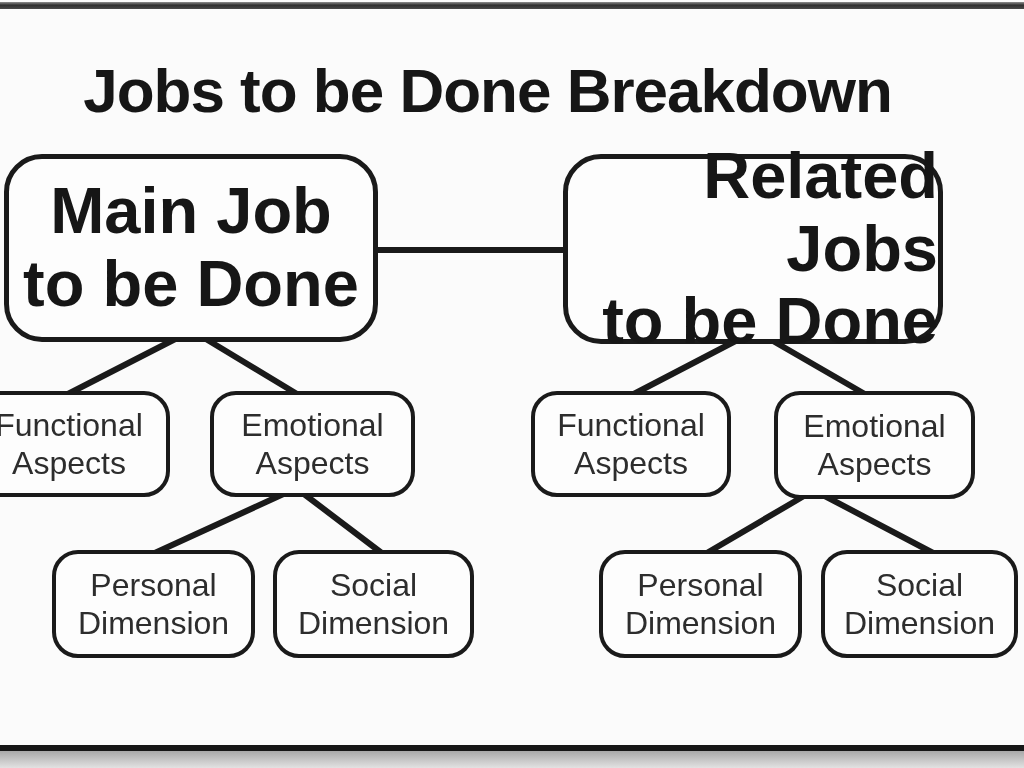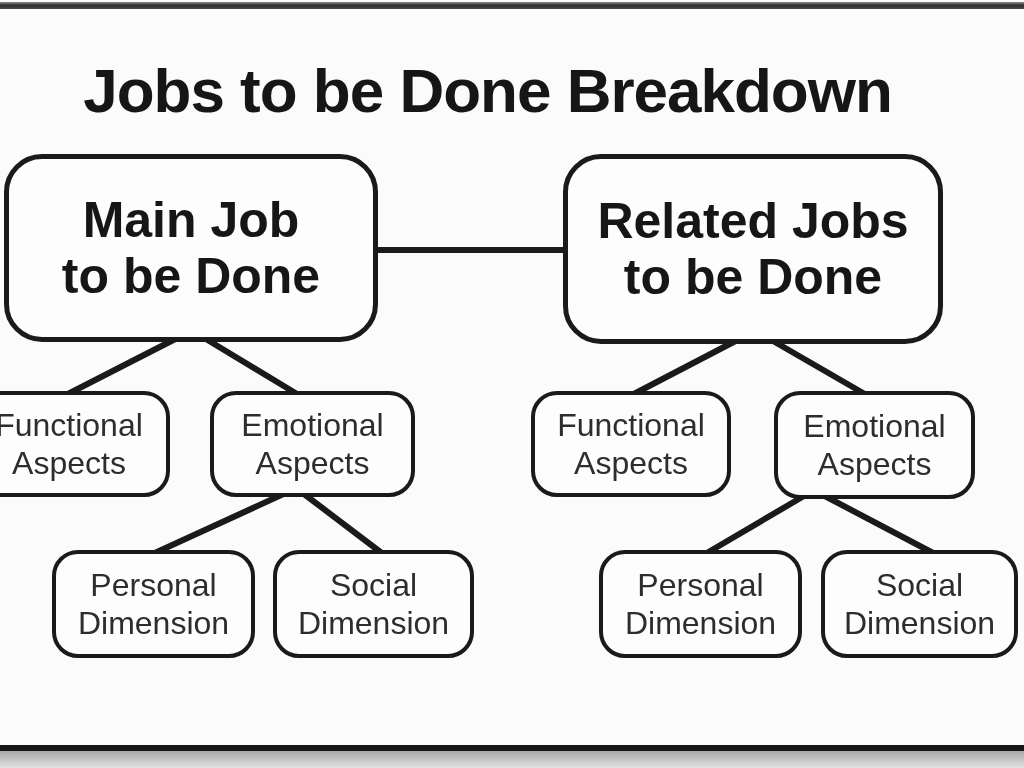--- a/index.html
+++ b/index.html
@@ -70,34 +70,34 @@
     display: flex;
     align-items: center;
     justify-content: center;
     text-align: center;
     z-index: 2;
   }
   .node .lbl { white-space: pre-line; }
   .node.root {
     border-radius: 38px;
     border-width: 5px;
-    font-size: 50px;
+    font-size: 65px;
     font-weight: bold;
     line-height: 1.12;
     color: var(--node-text);
   }
   .node.leaf {
     border-radius: 26px;
     font-size: 32px;
     line-height: 1.2;
     color: var(--label-text);
   }
   
   #n-main        { left: 4px;   top: 154px; width: 374px; height: 188px; }
-  #n-related     { left: 563px; top: 154px; width: 380px; height: 190px; }
+  #n-related     { left: 563px; top: 154px; width: 380px; height: 190px; text-align: right; }
   #n-func-l      { left: -32px; top: 391px; width: 202px; height: 106px; }
   #n-emo-l       { left: 210px; top: 391px; width: 205px; height: 106px; }
   #n-func-r      { left: 531px; top: 391px; width: 200px; height: 106px; }
   #n-emo-r       { left: 774px; top: 391px; width: 201px; height: 108px; }
   #n-pers-l      { left: 52px;  top: 550px; width: 203px; height: 108px; }
   #n-soc-l       { left: 273px; top: 550px; width: 201px; height: 108px; }
   #n-pers-r      { left: 599px; top: 550px; width: 203px; height: 108px; }
   #n-soc-r       { left: 821px; top: 550px; width: 197px; height: 108px; }
 </style>
 </head>

